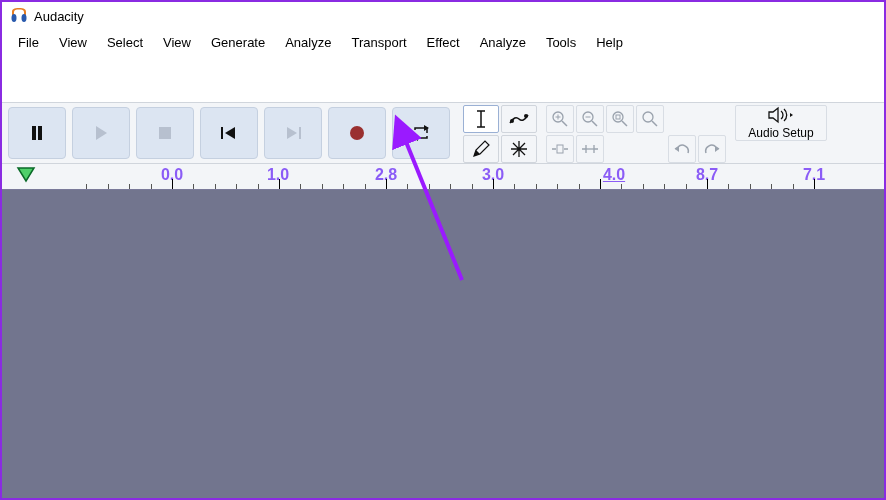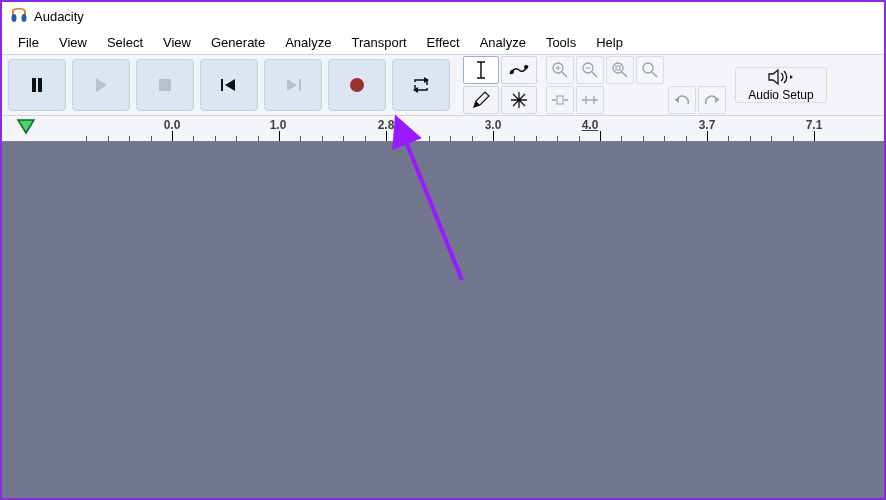--- a/index.html
+++ b/index.html
@@ -3,34 +3,34 @@
 <meta charset="utf-8">
 <style>
   * { box-sizing: border-box; margin: 0; padding: 0; }
   html, body { width: 886px; height: 500px; font-family: "Segoe UI", Arial, sans-serif; font-size: 13px; overflow: hidden; }
   .window { width: 886px; height: 500px; border: 2px solid #8a2be2; background: #fff; display: flex; flex-direction: column; }
   .titlebar { height: 28px; display: flex; align-items: center; padding: 4px 8px; background: #fff; }
   .titlebar svg { margin-right: 6px; }
   .titlebar-text { font-size: 13px; color: #000; }
   .menubar { height: 24px; display: flex; align-items: center; padding: 0 6px; background: #fff; }
   .menu-item { padding: 2px 10px; font-size: 13px; color: #000; cursor: default; }
-  .toolbar-row { display: flex; align-items: center; background: #f3f5f8; border-top: 1px solid #d0d5dc; border-bottom: 1px solid #d0d5dc; height: 62px; }
+  .toolbar-row { display: flex; align-items: flex-start; background: #f3f5f8; border-top: 1px solid #d0d5dc; border-bottom: 1px solid #d0d5dc; height: 62px; margin-top: 48px; }
   .transport-group { display: flex; align-items: center; padding: 4px 6px; gap: 6px; }
   .tbtn { width: 58px; height: 52px; background: #dce5f2; border: 1px solid #c5d0e0; border-radius: 4px; display: flex; align-items: center; justify-content: center; cursor: pointer; }
   .divider { width: 1px; background: #c8cdd6; margin: 4px 2px; }
   .tool-grid { display: grid; grid-template-columns: 36px 36px; grid-template-rows: 28px 28px; gap: 2px; padding: 2px; }
   .tool-cell { background: #f3f5f8; border: 1px solid #d0d5dc; display: flex; align-items: center; justify-content: center; border-radius: 2px; cursor: pointer; }
   .tool-cell.active { background: #fff; border-color: #9ab0d4; }
   .zoom-grid { display: grid; grid-template-columns: 28px 28px 28px 28px; grid-template-rows: 28px 28px; gap: 2px; padding: 2px; }
   .zoom-cell { background: #f3f5f8; border: 1px solid #d8dde4; display: flex; align-items: center; justify-content: center; border-radius: 2px; cursor: pointer; color: #9aa2ad; }
   .undo-grid { display: grid; grid-template-columns: 28px 28px; grid-template-rows: 28px 28px; gap: 2px; padding: 2px; }
   .audio-setup { width: 92px; display: flex; flex-direction: column; align-items: center; justify-content: center; background: #f3f5f8; border: 1px solid #d8dde4; margin: 2px; border-radius: 2px; cursor: pointer; font-size: 12px; gap: 2px; }
   .timeline { position: relative; height: 26px; background: #f3f5f8; border-bottom: 1px solid #7a7a9a; }
   .timeline-play { position: absolute; left: 14px; top: 2px; }
-  .tick-label { position: absolute; top: 2px; font-size: 12px; color: #404040; transform: translateX(-50%); font-weight: 600; }
+  .tick-label { position: absolute; top: 2px; font-size: 16px; color: #8b5cf6; transform: translateX(-50%); font-weight: 600; }
   .tick-major { position: absolute; bottom: 0; width: 1px; height: 10px; background: #000; }
   .tick-minor { position: absolute; bottom: 0; width: 1px; height: 5px; background: #555; }
   .track-area { flex: 1; background: #72758e; position: relative; }
   .annotation-arrow { position: absolute; pointer-events: none; z-index: 99; }
 </style>
 </head>
 <body>
 
 <div class="window">
 
@@ -228,27 +228,27 @@
       <div class="tick-minor" style="left: 405.4px;"></div>
       <div class="tick-minor" style="left: 426.8px;"></div>
       <div class="tick-minor" style="left: 448.2px;"></div>
       <div class="tick-minor" style="left: 469.6px;"></div>
       <div class="tick-label" style="left: 491px;">3.0</div>
       <div class="tick-major" style="left: 491px;"></div>
       <div class="tick-minor" style="left: 512.4px;"></div>
       <div class="tick-minor" style="left: 533.8px;"></div>
       <div class="tick-minor" style="left: 555.2px;"></div>
       <div class="tick-minor" style="left: 576.6px;"></div>
-      <div class="tick-label" style="left: 588px; text-decoration: underline;">4.0</div>
+      <div class="tick-label" style="left: 612px; text-decoration: underline;">4.0</div>
       <div class="tick-major" style="left: 598px;"></div>
       <div class="tick-minor" style="left: 619.4px;"></div>
       <div class="tick-minor" style="left: 640.8px;"></div>
       <div class="tick-minor" style="left: 662.2px;"></div>
       <div class="tick-minor" style="left: 683.6px;"></div>
-      <div class="tick-label" style="left: 705px;">3.7</div>
+      <div class="tick-label" style="left: 705px;">8.7</div>
       <div class="tick-major" style="left: 705px;"></div>
       <div class="tick-minor" style="left: 726.4px;"></div>
       <div class="tick-minor" style="left: 747.8px;"></div>
       <div class="tick-minor" style="left: 769.2px;"></div>
       <div class="tick-minor" style="left: 790.6px;"></div>
       <div class="tick-label" style="left: 812px;">7.1</div>
       <div class="tick-major" style="left: 812px;"></div>
       <div class="tick-minor" style="left: 148.6px;"></div>
       <div class="tick-minor" style="left: 127.2px;"></div>
       <div class="tick-minor" style="left: 105.8px;"></div>

